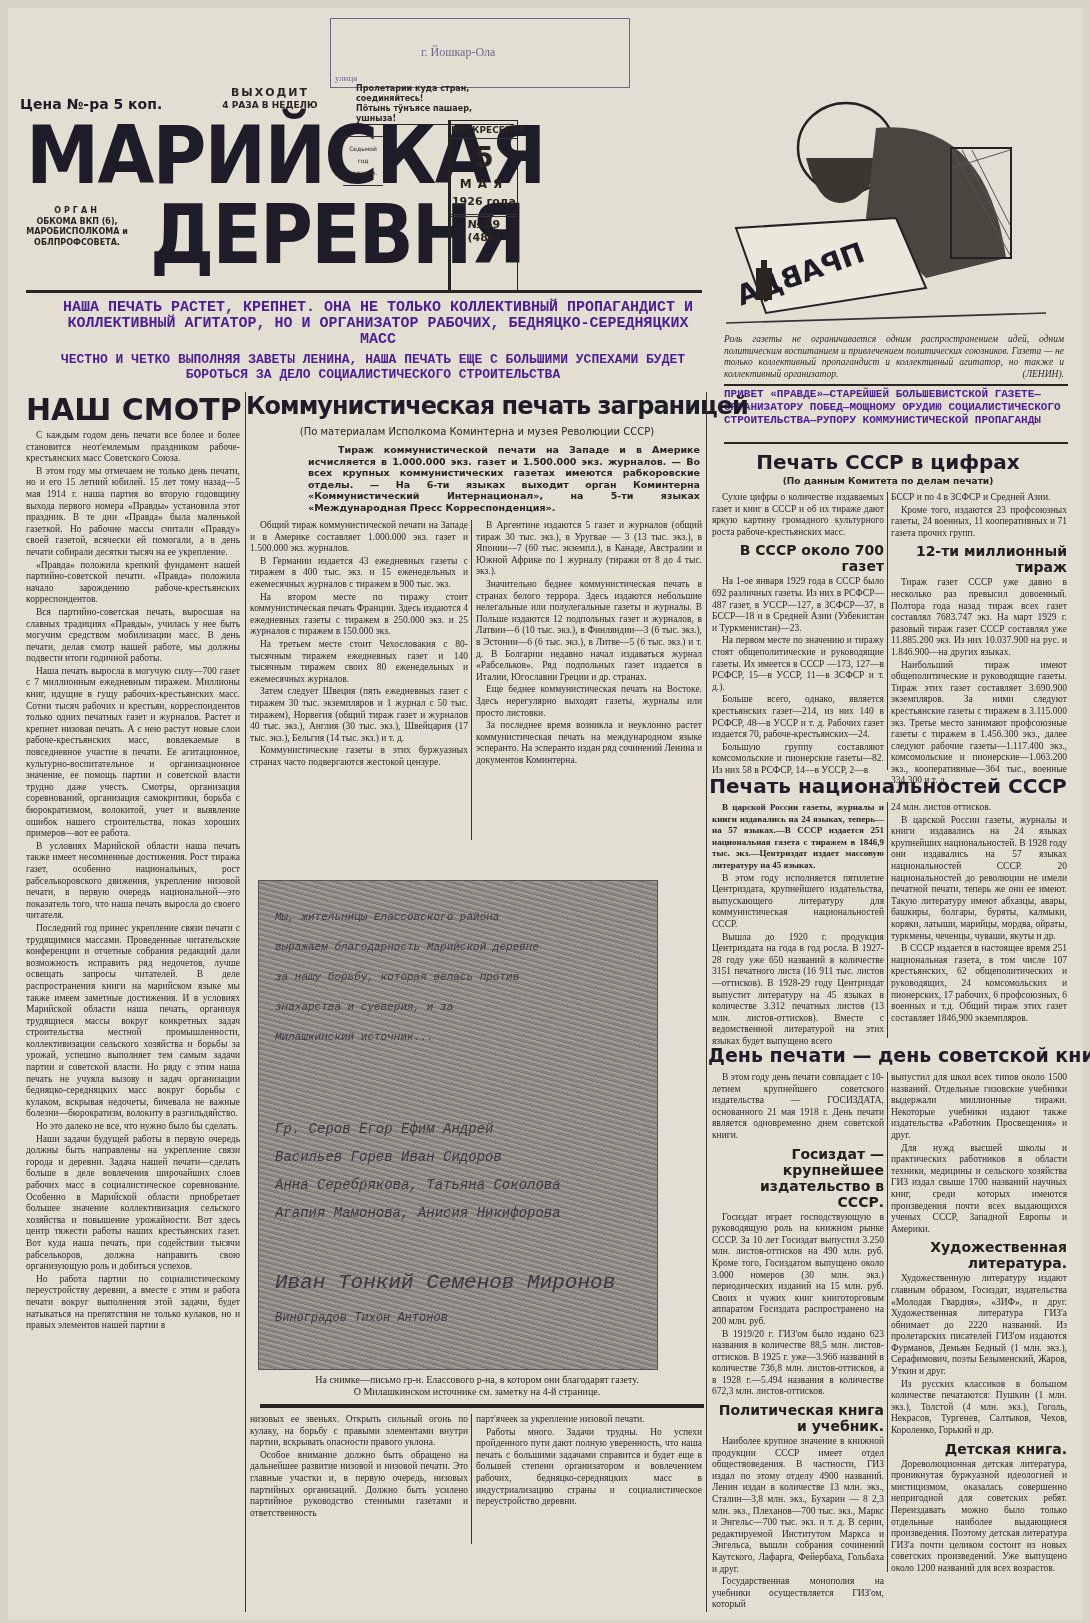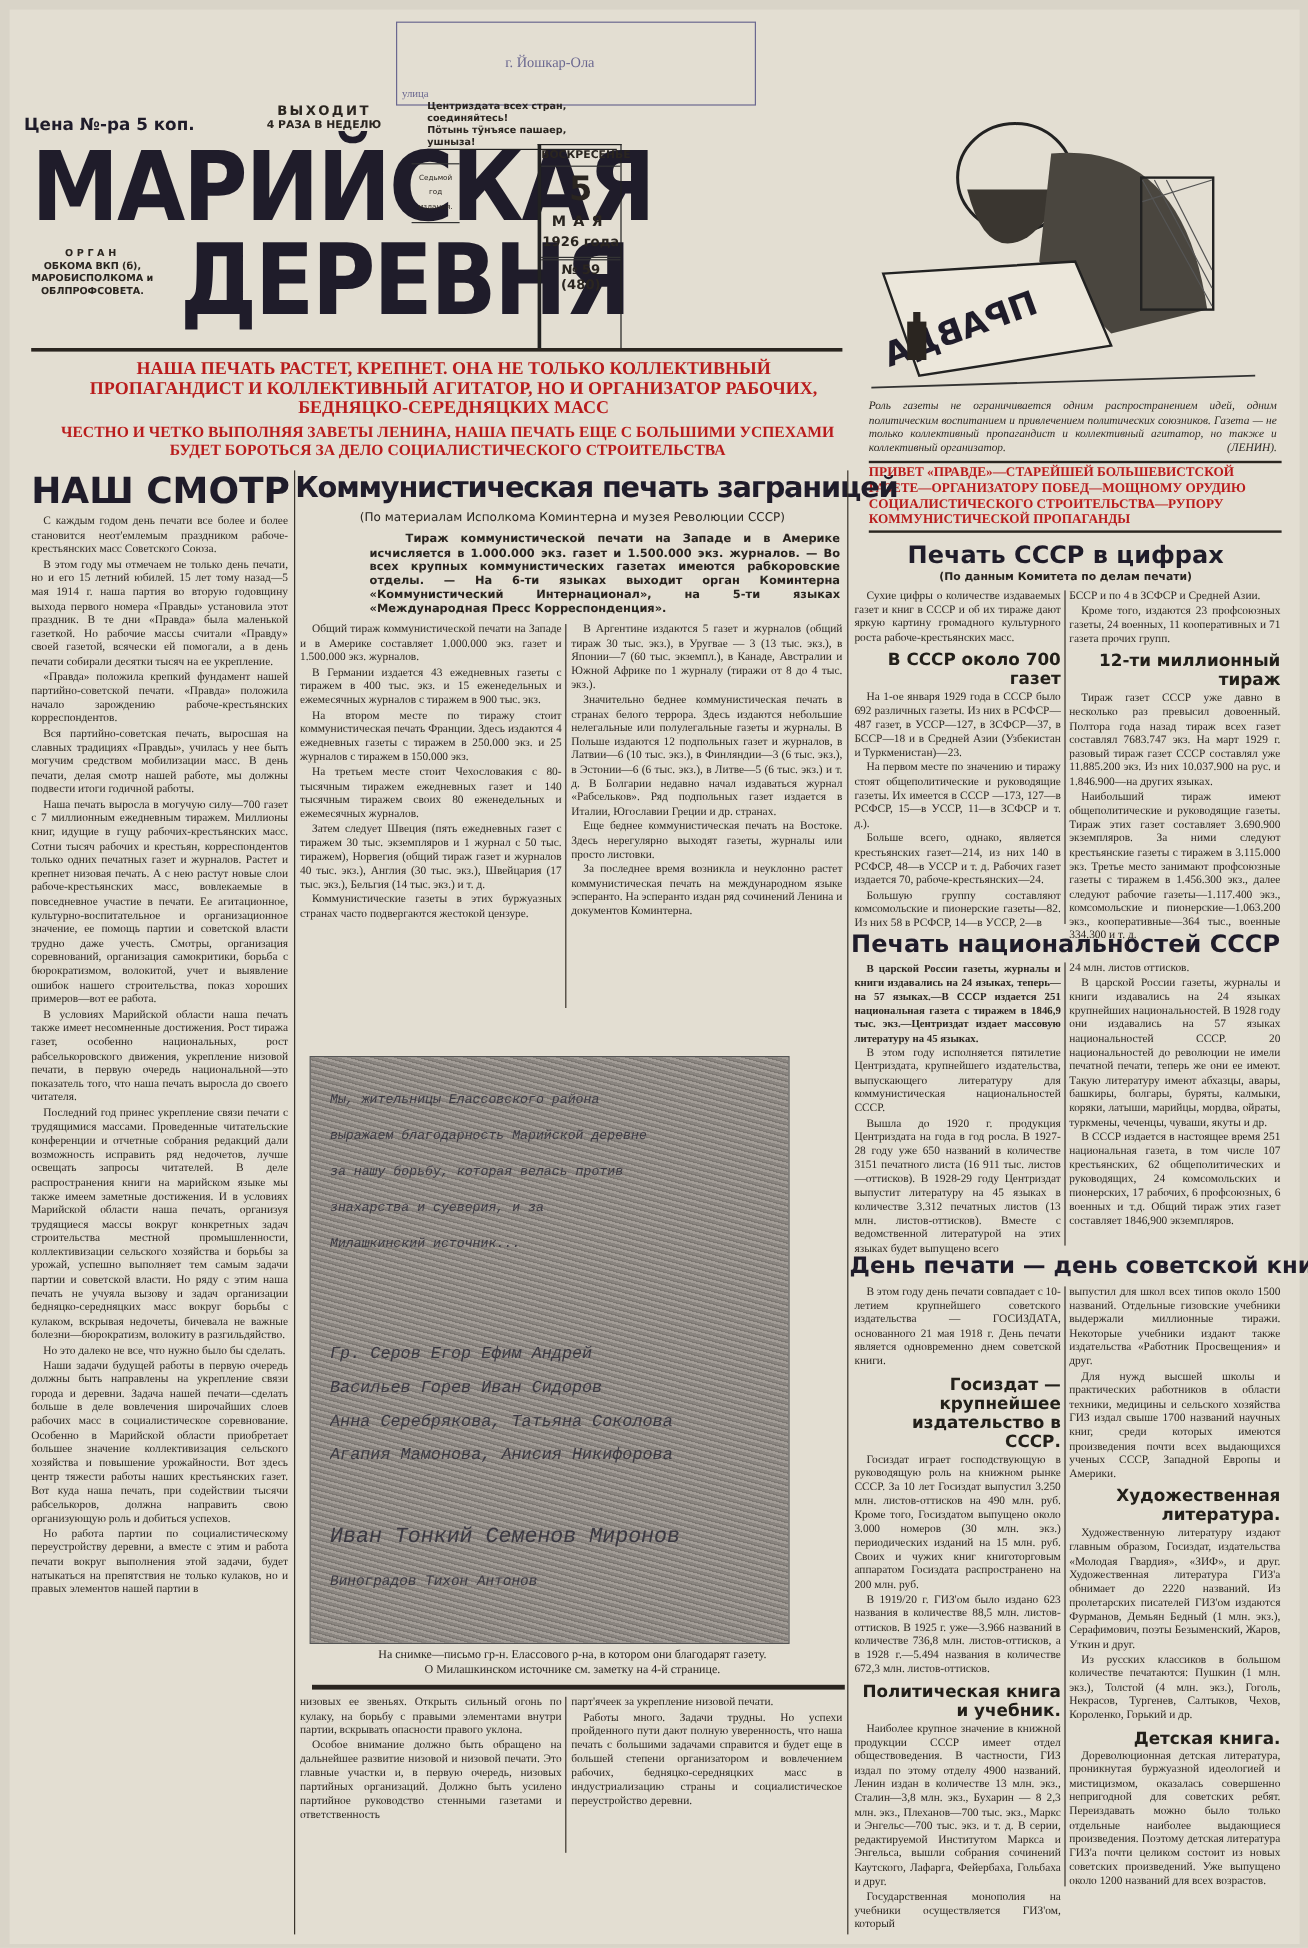--- a/index.html
+++ b/index.html
@@ -7,21 +7,21 @@
   body{position:relative;font-family:"DejaVu Serif",serif;color:#2a2520}
   .page{position:absolute;left:8px;top:8px;width:1075px;height:1612px;background:#e3ded2;}
   .abs{position:absolute}
   .serif{font-family:"Liberation Serif","DejaVu Serif",serif}
   .sans{font-family:"DejaVu Sans","Liberation Sans",sans-serif}
   .body-text{font-family:"Liberation Serif","DejaVu Serif",serif;font-size:9.5px;line-height:11.6px;text-align:justify;color:#2d2822;text-indent:10px;margin-bottom:1px}
   .rule{position:absolute;background:#2a2520}
   .vrule{position:absolute;width:1px;background:#3a342c}
   .stamp{position:absolute;left:322px;top:10px;width:300px;height:70px;border:1.5px solid #6b6890;color:#6b6890;font-size:11px}
   .title-word{position:absolute;font-family:"DejaVu Sans",sans-serif;font-weight:bold;color:#1f1c2a;letter-spacing:-2px;white-space:nowrap;transform-origin:left top}
-  .headline{font-family:Liberation Serif, serif;font-weight:bold;color:#b91c1c;text-align:center;line-height:17px}
+  .headline{font-family:Liberation Mono, monospace;font-weight:bold;color:#4c1d95;text-align:center;line-height:17px}
   .sect-title{font-family:"DejaVu Sans",sans-serif;font-weight:bold;color:#1f1c2a;text-align:center;white-space:nowrap}
   .subhead{font-family:"DejaVu Sans",sans-serif;font-weight:bold;font-size:14px;text-align:right;color:#23201a}
   .photo{position:absolute;background:repeating-linear-gradient(15deg,#8a8580 0 2px,#a29c96 2px 4px,#7b7671 4px 5px);border:1px solid #555}
   .photo .scrawl{position:absolute;left:16px;right:16px;font-family:Liberation Mono, monospace;font-style:italic;color:#2b2a36;font-size:11px;white-space:nowrap;overflow:hidden;opacity:.85}
   .cartoon{position:absolute;left:718px;top:70px;width:340px;height:250px}
   .caption{font-family:"Liberation Serif",serif;font-style:italic;font-size:9.5px;line-height:11.5px;color:#2d2822}
 </style>
 </head>
 <body>
 
@@ -31,21 +31,21 @@
     <div class="abs serif" style="left:90px;top:26px;font-size:12px">г. Йошкар-Ола</div>
     <div class="abs serif" style="left:4px;top:54px;font-size:9px">улица</div>
   </div>
 
   <div class="abs sans" style="left:12px;top:88px;font-size:14px;font-weight:bold;color:#1f1c2a">Цена №-ра 5 коп.</div>
 
   <div class="abs sans" style="left:222px;top:78px;width:80px;text-align:center;font-size:11px;font-weight:bold;letter-spacing:2px">ВЫХОДИТ</div>
   <div class="abs sans" style="left:207px;top:92px;width:110px;text-align:center;font-size:9px;font-weight:bold">4 РАЗА В НЕДЕЛЮ</div>
 
   <div class="abs sans" style="left:348px;top:76px;width:158px;font-size:8px;font-weight:bold;line-height:10px">
-    <div>Центриздата всех стран, соединяйтесь!</div>
+    <div>Пролетарии куда стран, соединяйтесь!</div>
     <div style="border-bottom:1px solid #222">Пӧтынь тӱнъясе пашаер, ушныза!</div>
   </div>
 
   <div class="title-word" style="left:18px;top:108px;font-size:80px;line-height:80px;transform:scaleX(0.92) scaleY(1.0)">МАРИЙСКАЯ</div>
   <div class="title-word" style="left:142px;top:186px;font-size:82px;line-height:82px;transform:scaleX(0.88)">ДЕРЕВНЯ</div>
 
   <div class="abs sans" style="left:335px;top:128px;width:40px;font-size:6px;text-align:center;border-top:1px solid #333;border-bottom:1px solid #333;padding:6px 0;line-height:12px">
     <div>Седьмой год</div>
     <div>издания.</div>
   </div>
@@ -130,21 +130,21 @@
   <div class="photo" style="left:250px;top:872px;width:400px;height:490px">
     <div class="scrawl" style="top:30px">Мы, жительницы Елассовского района</div>
     <div class="scrawl" style="top:60px">выражаем благодарность Марийской деревне</div>
     <div class="scrawl" style="top:90px">за нашу борьбу, которая велась против</div>
     <div class="scrawl" style="top:120px">знахарства и суеверия, и за</div>
     <div class="scrawl" style="top:150px">Милашкинский источник...</div>
     <div class="scrawl" style="top:240px;font-size:14px">Гр. Серов  Егор  Ефим  Андрей</div>
     <div class="scrawl" style="top:268px;font-size:14px">Васильев  Горев  Иван  Сидоров</div>
     <div class="scrawl" style="top:296px;font-size:14px">Анна Серебрякова, Татьяна Соколова</div>
     <div class="scrawl" style="top:324px;font-size:14px">Агапия Мамонова, Анисия Никифорова</div>
-    <div class="scrawl" style="top:390px;font-size:18px">Иван Тонкий  Семенов  Миронов</div>
+    <div class="scrawl" style="top:390px;font-size:21px">Иван Тонкий  Семенов  Миронов</div>
     <div class="scrawl" style="top:430px;font-size:12px">Виноградов  Тихон  Антонов</div>
   </div>
   <div class="abs serif" style="left:242px;top:1366px;width:454px;font-size:10px;text-align:center;line-height:12px">
     <div>На снимке—письмо гр-н. Елассового р-на, в котором они благодарят газету.</div>
     <div>О Милашкинском источнике см. заметку на 4-й странице.</div>
   </div>
   <div class="rule" style="left:252px;top:1396px;width:444px;height:4px"></div>
 
   <div class="abs" style="left:242px;top:1406px;width:218px">
     <p class="body-text" style="text-indent:0">низовых ее звеньях. Открыть сильный огонь по кулаку, на борьбу с правыми элементами внутри партии, вскрывать опасности правого уклона.</p>

